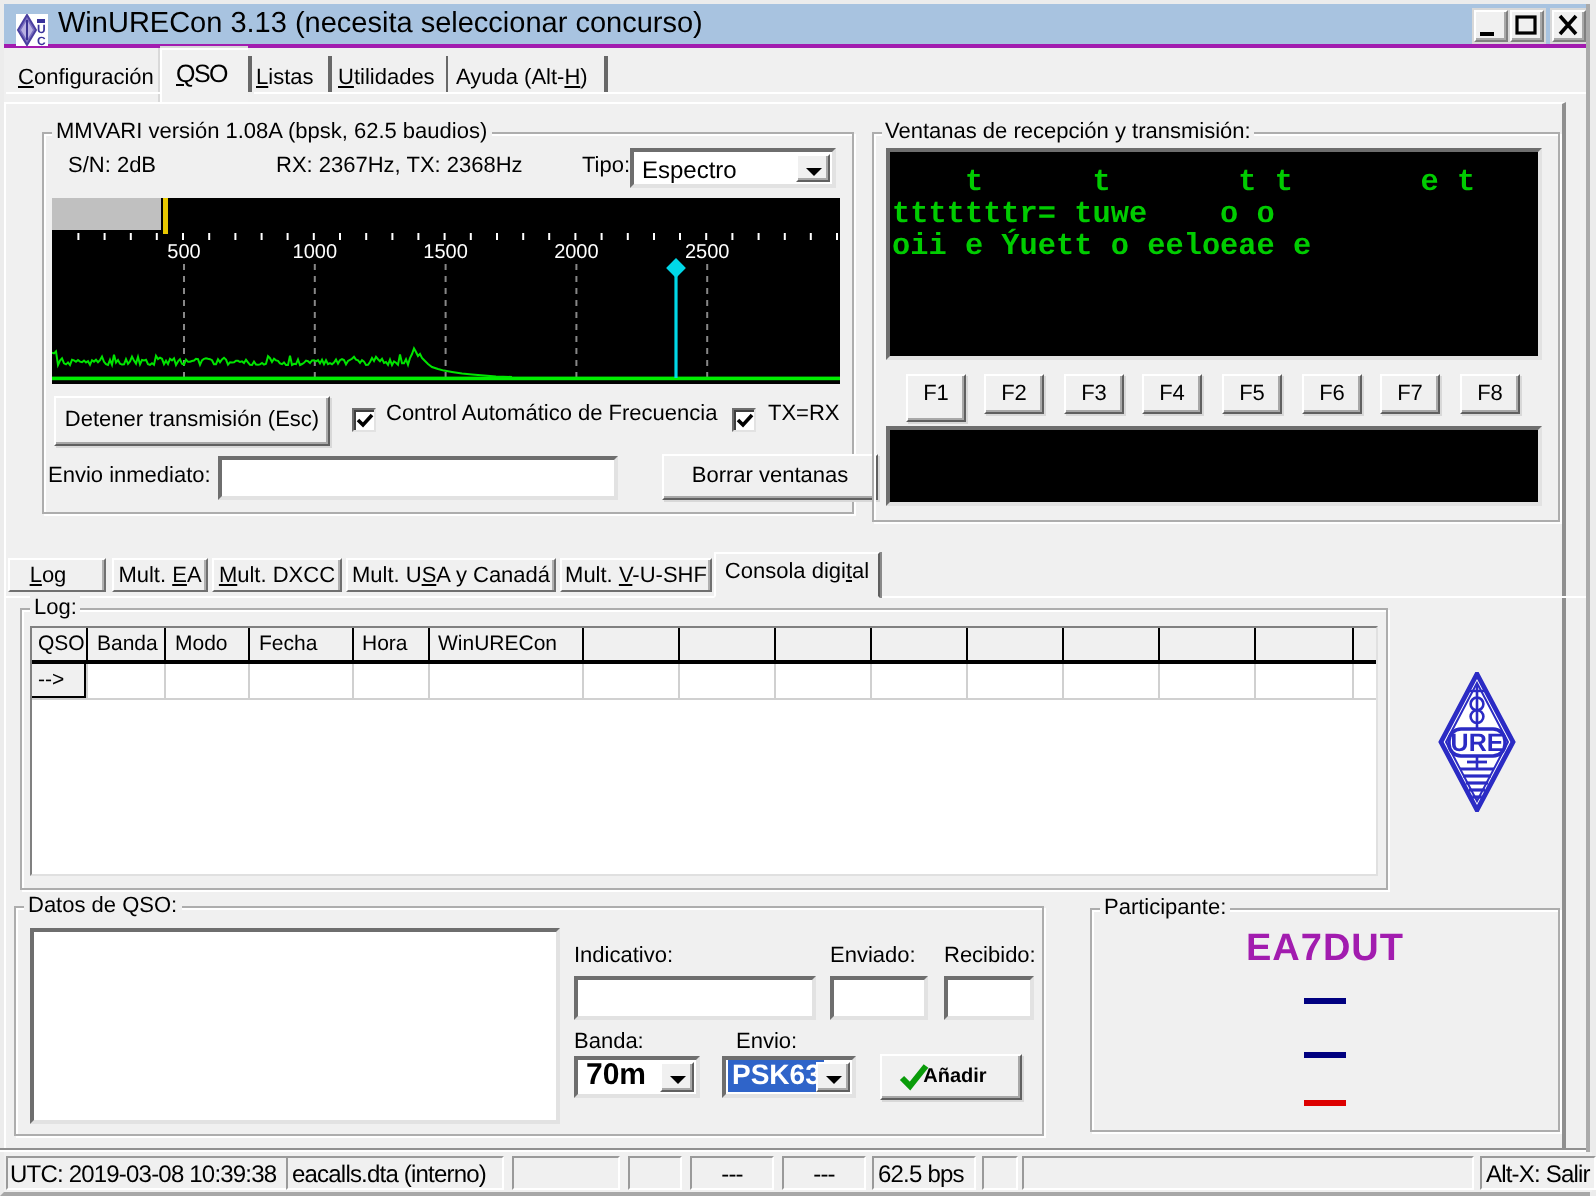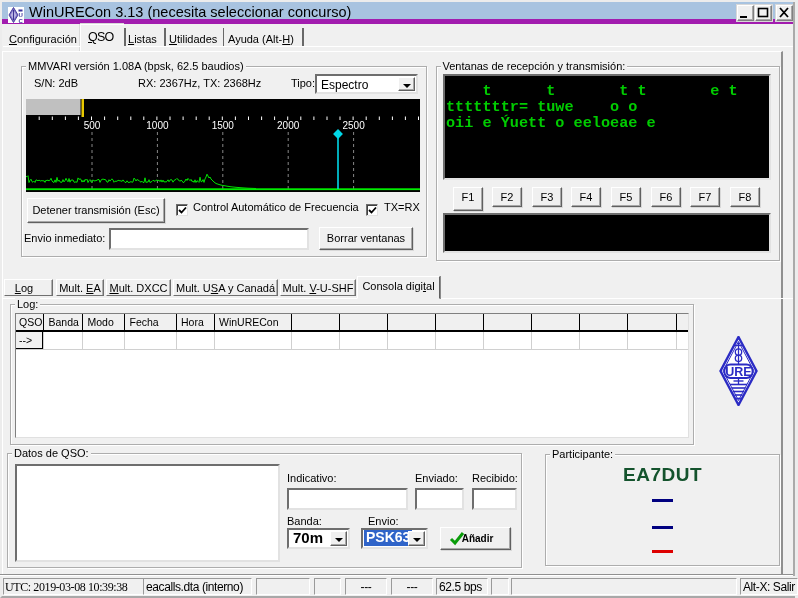--- a/index.html
+++ b/index.html
@@ -1,20 +1,20 @@
 <!DOCTYPE html>
 <html><head>
 <meta charset="utf-8">
 <style>
 *{margin:0;padding:0;box-sizing:border-box}
 html,body{width:798px;height:598px;overflow:hidden}
 body{position:relative;font-family:"Liberation Sans",sans-serif;font-size:11px;color:#000;background:#e8e8e8}
 .abs{position:absolute}
 .win{position:absolute;left:0;top:0;width:798px;height:598px;background:#f0f0f0;border:2px solid #ececec;border-bottom-color:#a8a8a8;border-right-color:#d9d9d9}
-.title{position:absolute;left:2px;top:2px;width:794px;height:22px;background:#a8c3e0;border-bottom:5px solid #a21caf}
+.title{position:absolute;left:2px;top:2px;width:794px;height:22px;background:#a8c3e0;border-bottom:2px solid #a21caf}
 .title .txt{position:absolute;left:27px;top:2px;font-size:14.5px;color:#000}
 .capbtn{position:absolute;top:3px;width:17px;height:16px;background:#f0f0f0;border:1px solid;border-color:#fff #808080 #808080 #fff;box-shadow:inset -1px -1px 0 #a8a8a8, 0 0 0 1px #d8d8d8}
 .tabtop{position:absolute;font-size:11px}
 u{text-decoration:underline}
 .page{position:absolute;left:2px;top:51px;width:781px;height:523px;background:#f0f0f0;border-top:1px solid #fff;border-left:1px solid #fff;border-right:2px solid #8f8f8f;border-bottom:none}
 .gb{position:absolute;border:1px solid #adadad;box-shadow:inset 1px 1px 0 #fff, 1px 1px 0 #fff}
 .gb .lbl{position:absolute;top:-7px;left:4px;background:#f0f0f0;padding:0 2px;white-space:nowrap}
 .btn{position:absolute;background:#f0f0f0;border:1px solid;border-color:#fff #606060 #606060 #fff;box-shadow:inset -1px -1px 0 #a8a8a8, 1px 1px 0 #d8d8d8;text-align:center}
 .sunk{position:absolute;background:#fff;border:2px solid;border-color:#6e6e6e #e2e2e2 #e2e2e2 #6e6e6e}
 .term{position:absolute;background:#000;border:2px solid;border-color:#6e6e6e #e2e2e2 #e2e2e2 #6e6e6e;font-family:"Liberation Mono",monospace;font-weight:bold;font-size:15.2px;line-height:16px;color:#00cc00;white-space:pre;overflow:hidden}
@@ -109,21 +109,21 @@
 <div class="abs" style="left:193px;top:201px">Control Automático de Frecuencia</div>
 <div class="cb" style="left:365.5px;top:203.5px">
     <svg width="11" height="11">
       <path d="M2 5 L4.5 7.5 L9 2.5" stroke="#000" stroke-width="1.8" fill="none"></path>
     </svg>
   </div>
 <div class="abs" style="left:384px;top:201px">TX=RX</div>
 
 <div class="abs" style="left:24px;top:231.5px">Envio inmediato:</div>
 <div class="sunk" style="left:109px;top:228px;width:200px;height:22px"></div>
-<div class="btn" style="left:319px;top:227px;width:94px;height:23px;padding-top:4px">Borrar ventanas</div>
+<div class="btn" style="left:331px;top:227px;width:108px;height:23px;padding-top:4px">Borrar ventanas</div>
 
 <div class="gb" style="left:435.5px;top:66px;width:344px;height:195px">
   <div class="lbl">Ventanas de recepción y transmisión:</div>
 </div>
 <div class="term" style="left:443px;top:74px;width:328px;height:106px;padding:7.2px 0 0 1px">    t      t       t t       e t
 tttttttr= tuwe    o o
 oii e Ýuett o eeloeae e</div>
 <div class="term" style="left:443px;top:213px;width:328px;height:40px"></div>
 
 <div class="btn" style="left:453px;top:187px;width:30px;height:24px;padding-top:3px">F1</div>
@@ -239,31 +239,31 @@
 <div class="btn" style="left:440px;top:527px;width:71px;height:23px;padding-top:4px;font-weight:bold">
   <svg class="abs" style="left:8px;top:2.5px" width="16" height="15">
       <path d="M2 8 L6 12 L14 2" stroke="#0a9c0a" stroke-width="3" fill="none"></path>
     </svg>
   <span style="margin-left:4px;font-size:10px">Añadir</span>
 </div>
 
 <div class="gb" style="left:545px;top:454px;width:235px;height:112px">
   <div class="lbl">Participante:</div>
 </div>
-<div class="abs" style="left:545px;top:464px;width:235px;text-align:center;font-size:19px;font-weight:bold;color:#14532d;letter-spacing:0.5px">EA7DUT</div>
+<div class="abs" style="left:545px;top:464px;width:235px;text-align:center;font-size:19px;font-weight:bold;color:#a21caf;letter-spacing:0.5px">EA7DUT</div>
 <div class="abs" style="left:652px;top:499px;width:21px;height:3px;background:#000080"></div>
 <div class="abs" style="left:652px;top:526px;width:21px;height:3px;background:#000080"></div>
 <div class="abs" style="left:652px;top:550px;width:21px;height:3px;background:#dd0000"></div>
 
 <div class="abs" style="left:0px;top:574px;width:798px;height:1px;background:#909090"></div>
 <div class="abs" style="left:0px;top:575px;width:798px;height:1px;background:#fff"></div>
 <div class="abs" style="left:793px;top:2px;width:2px;height:594px;background:#aaa"></div>
 <div class="abs" style="left:795px;top:0px;width:3px;height:598px;background:#ececec"></div>
 <div class="statusbar">
-    <div class="sp" style="left:1px;width:152px;padding-left:1px;font-family:Liberation Serif, serif;">UTC: 2019-03-08 10:39:38</div>
+    <div class="sp" style="left:1px;width:152px;padding-left:1px;">UTC: 2019-03-08 10:39:38</div>
 <div class="sp" style="left:141px;width:109px;">eacalls.dta (interno)</div>
 <div class="sp" style="left:254px;width:54px;"></div>
 <div class="sp" style="left:312px;width:27px;"></div>
 <div class="sp" style="left:343px;width:42px;text-align:center;padding-left:0;">---</div>
 <div class="sp" style="left:389px;width:42px;text-align:center;padding-left:0;">---</div>
 <div class="sp" style="left:434px;width:52px;">62.5 bps</div>
 <div class="sp" style="left:489px;width:18px;"></div>
 <div class="sp" style="left:509px;width:226px;"></div>
 <div class="sp" style="left:738px;width:58px;padding-left:2px;">Alt-X: Salir</div>
   </div>

